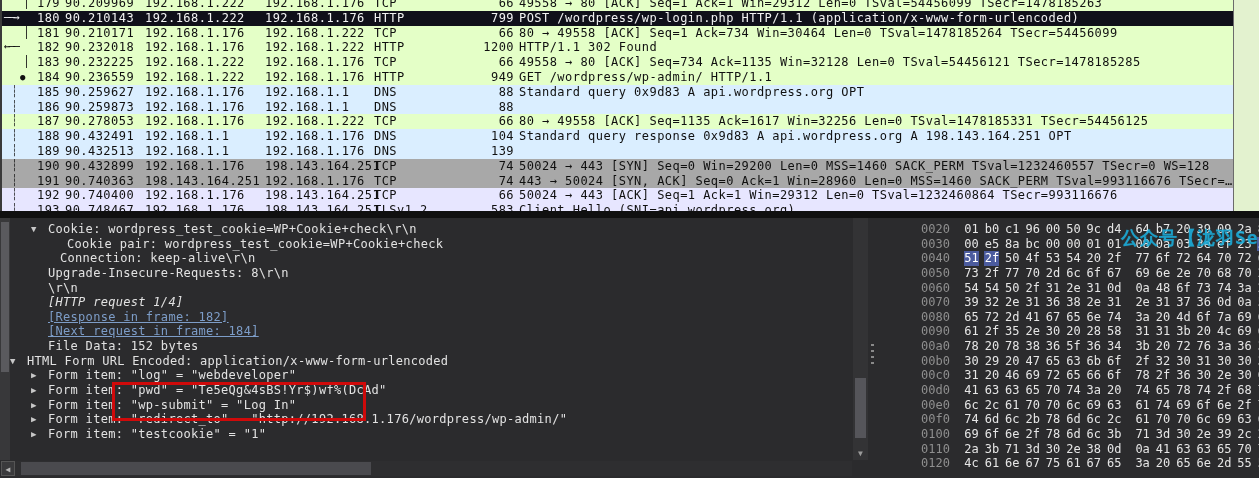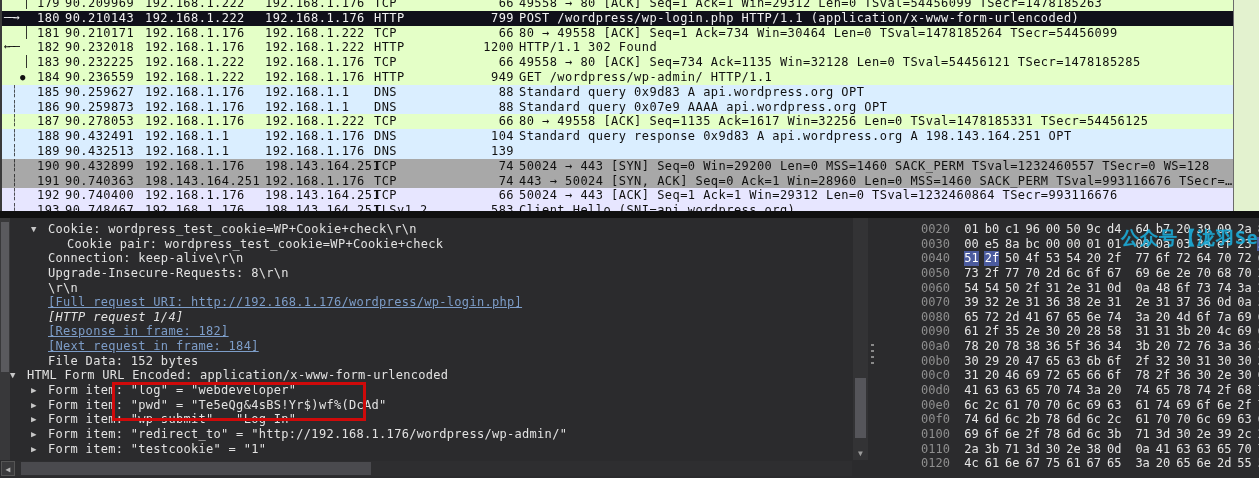--- a/index.html
+++ b/index.html
@@ -172,21 +172,20 @@
         <div class="prow c-blue">
           <span class="cell-gutter">
             <span class="mk mk-dash">┆</span>
           </span>
           <span class="cell-no">186</span>
           <span class="cell-time">90.259873</span>
           <span class="cell-src">192.168.1.176</span>
           <span class="cell-dst">192.168.1.1</span>
           <span class="cell-proto">DNS</span>
           <span class="cell-len">88</span>
-          <span class="cell-info">Standard query 0x07e9 AAAA api.wordpress.org OPT</span>
         </div>
         <div class="prow c-green">
           <span class="cell-gutter">
             <span class="mk mk-dash">┆</span>
           </span>
           <span class="cell-no">187</span>
           <span class="cell-time">90.278053</span>
           <span class="cell-src">192.168.1.176</span>
           <span class="cell-dst">192.168.1.222</span>
           <span class="cell-proto">TCP</span>
@@ -271,25 +270,24 @@
   <div class="divider"></div>
 
   <div class="bottom">
 
     <div class="detail">
       <div class="detail-vsb-left">
         <div class="thumb"></div>
       </div>
       <div id="dlines">
           <div class="dline" style="padding-left: 48px;"><span class="tri" style="left: 31px;">▼</span><span class="txt">Cookie: wordpress_test_cookie=WP+Cookie+check\r\n</span></div>
-          <div class="dline" style="padding-left: 67px;"><span class="txt">Cookie pair: wordpress_test_cookie=WP+Cookie+check</span></div>
-          <div class="dline" style="padding-left: 48px;"><span class="txt">Connection: keep-alive\r\n</span></div>
+          <div class="dline" style="padding-left: 51px; margin-left: 16px;"><span class="txt">Cookie pair: wordpress_test_cookie=WP+Cookie+check</span></div>
+          <div class="dline" style="padding-left: 60px;"><span class="txt">Connection: keep-alive\r\n</span></div>
           <div class="dline" style="padding-left: 48px;"><span class="txt">Upgrade-Insecure-Requests: 8\r\n</span></div>
           <div class="dline" style="padding-left: 48px;"><span class="txt">\r\n</span></div>
-          <div class="dline" style="padding-left: 48px;"><span class="txt link">[Full request URI: http://192.168.1.176/wordpress/wp-login.php]</span></div>
           <div class="dline" style="padding-left: 48px; font-style: italic;"><span class="txt">[HTTP request 1/4]</span></div>
           <div class="dline" style="padding-left: 48px;"><span class="txt link">[Response in frame: 182]</span></div>
           <div class="dline" style="padding-left: 48px;"><span class="txt link">[Next request in frame: 184]</span></div>
           <div class="dline" style="padding-left: 48px;"><span class="txt">File Data: 152 bytes</span></div>
           <div class="dline" style="padding-left: 27px;"><span class="tri" style="left: 10px;">▼</span><span class="txt">HTML Form URL Encoded: application/x-www-form-urlencoded</span></div>
           <div class="dline" style="padding-left: 48px;"><span class="tri" style="left: 31px;">▶</span><span class="txt">Form item: "log" = "webdeveloper"</span></div>
           <div class="dline" style="padding-left: 48px;"><span class="tri" style="left: 31px;">▶</span><span class="txt">Form item: "pwd" = "Te5eQg&amp;4sBS!Yr$)wf%(DcAd"</span></div>
           <div class="dline" style="padding-left: 48px;"><span class="tri" style="left: 31px;">▶</span><span class="txt">Form item: "wp-submit" = "Log In"</span></div>
           <div class="dline" style="padding-left: 48px;"><span class="tri" style="left: 31px;">▶</span><span class="txt">Form item: "redirect_to" = "http://192.168.1.176/wordpress/wp-admin/"</span></div>
           <div class="dline" style="padding-left: 48px;"><span class="tri" style="left: 31px;">▶</span><span class="txt">Form item: "testcookie" = "1"</span></div>

